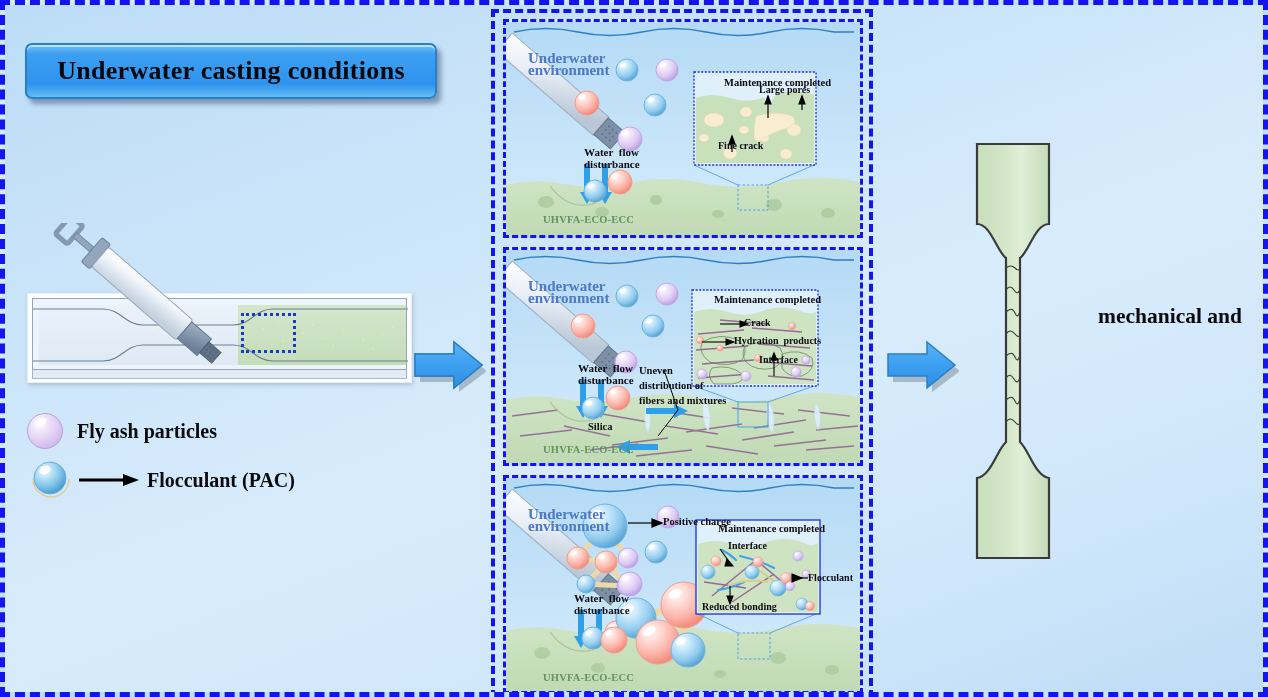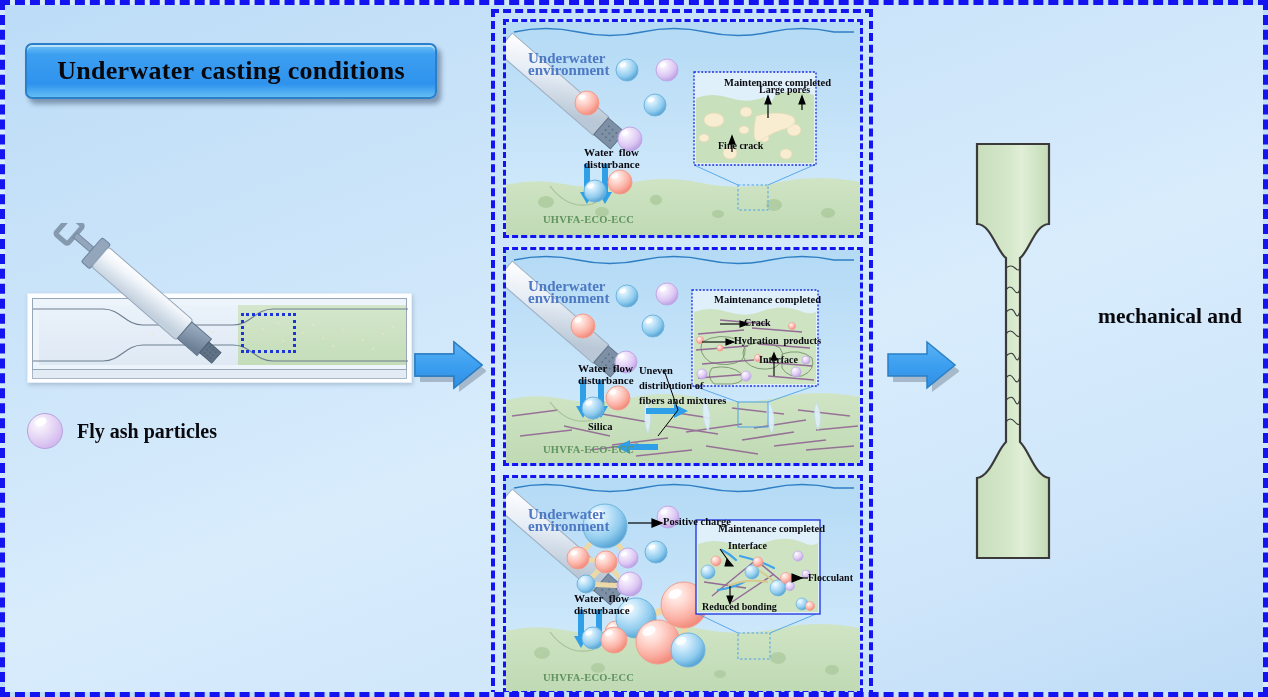--- a/index.html
+++ b/index.html
@@ -177,20 +177,40 @@
       </g>
     </g>
   </svg>
 
   <div id="legend" class="abs">
     <div class="legend-row">
       <div class="legend-bubble b-flyash">
           <div class="bubble-gloss"></div>
         </div>
       <div class="legend-label"> Fly ash particles</div>
+    </div>
+    <div id="legend-floc-row">
+      <svg id="floc-icon" viewBox="0 0 48 46">
+        <defs>
+          <radialGradient id="gFlocBall" cx="34%" cy="28%" r="72%">
+            <stop offset="0%" stop-color="#f4fbff"></stop>
+              <stop offset="30%" stop-color="#bfe3f7"></stop>
+            <stop offset="70%" stop-color="#7cc2ea"></stop>
+              <stop offset="100%" stop-color="#4e9fd0"></stop>
+          </radialGradient>
+        </defs>
+        <path d="M6,22 A18,18 0 1 0 42,22 A18,18 0 0 1 6,22 Z" fill="#f0e2b4" stroke="#dfcd97" stroke-width="1.4"></path>
+        <circle cx="23" cy="21" r="16" fill="url(#gFlocBall)" stroke="#66aed9" stroke-width="1"></circle>
+        <ellipse cx="18" cy="13" rx="6" ry="4" fill="#ffffff" opacity=".95" transform="rotate(-25 18 13)"></ellipse>
+      </svg>
+      <svg id="floc-arrow" viewBox="0 0 60 16">
+        <line x1="0" y1="8" x2="44" y2="8" stroke="#000" stroke-width="3"></line>
+        <polygon points="44,2 60,8 44,14" fill="#000"></polygon>
+      </svg>
+      <div class="legend-label">Flocculant (PAC)</div>
     </div>
   </div>
 
   <svg class="abs big-arrow" style="left:407px;top:333px" viewBox="0 0 74 54">
     <defs>
       <linearGradient id="gArrow" x1="0" y1="0" x2="0" y2="1">
         <stop offset="0%" stop-color="#5cb3f5"></stop>
           <stop offset="50%" stop-color="#3d9ff0"></stop>
           <stop offset="100%" stop-color="#2f8fe4"></stop>
       </linearGradient>

